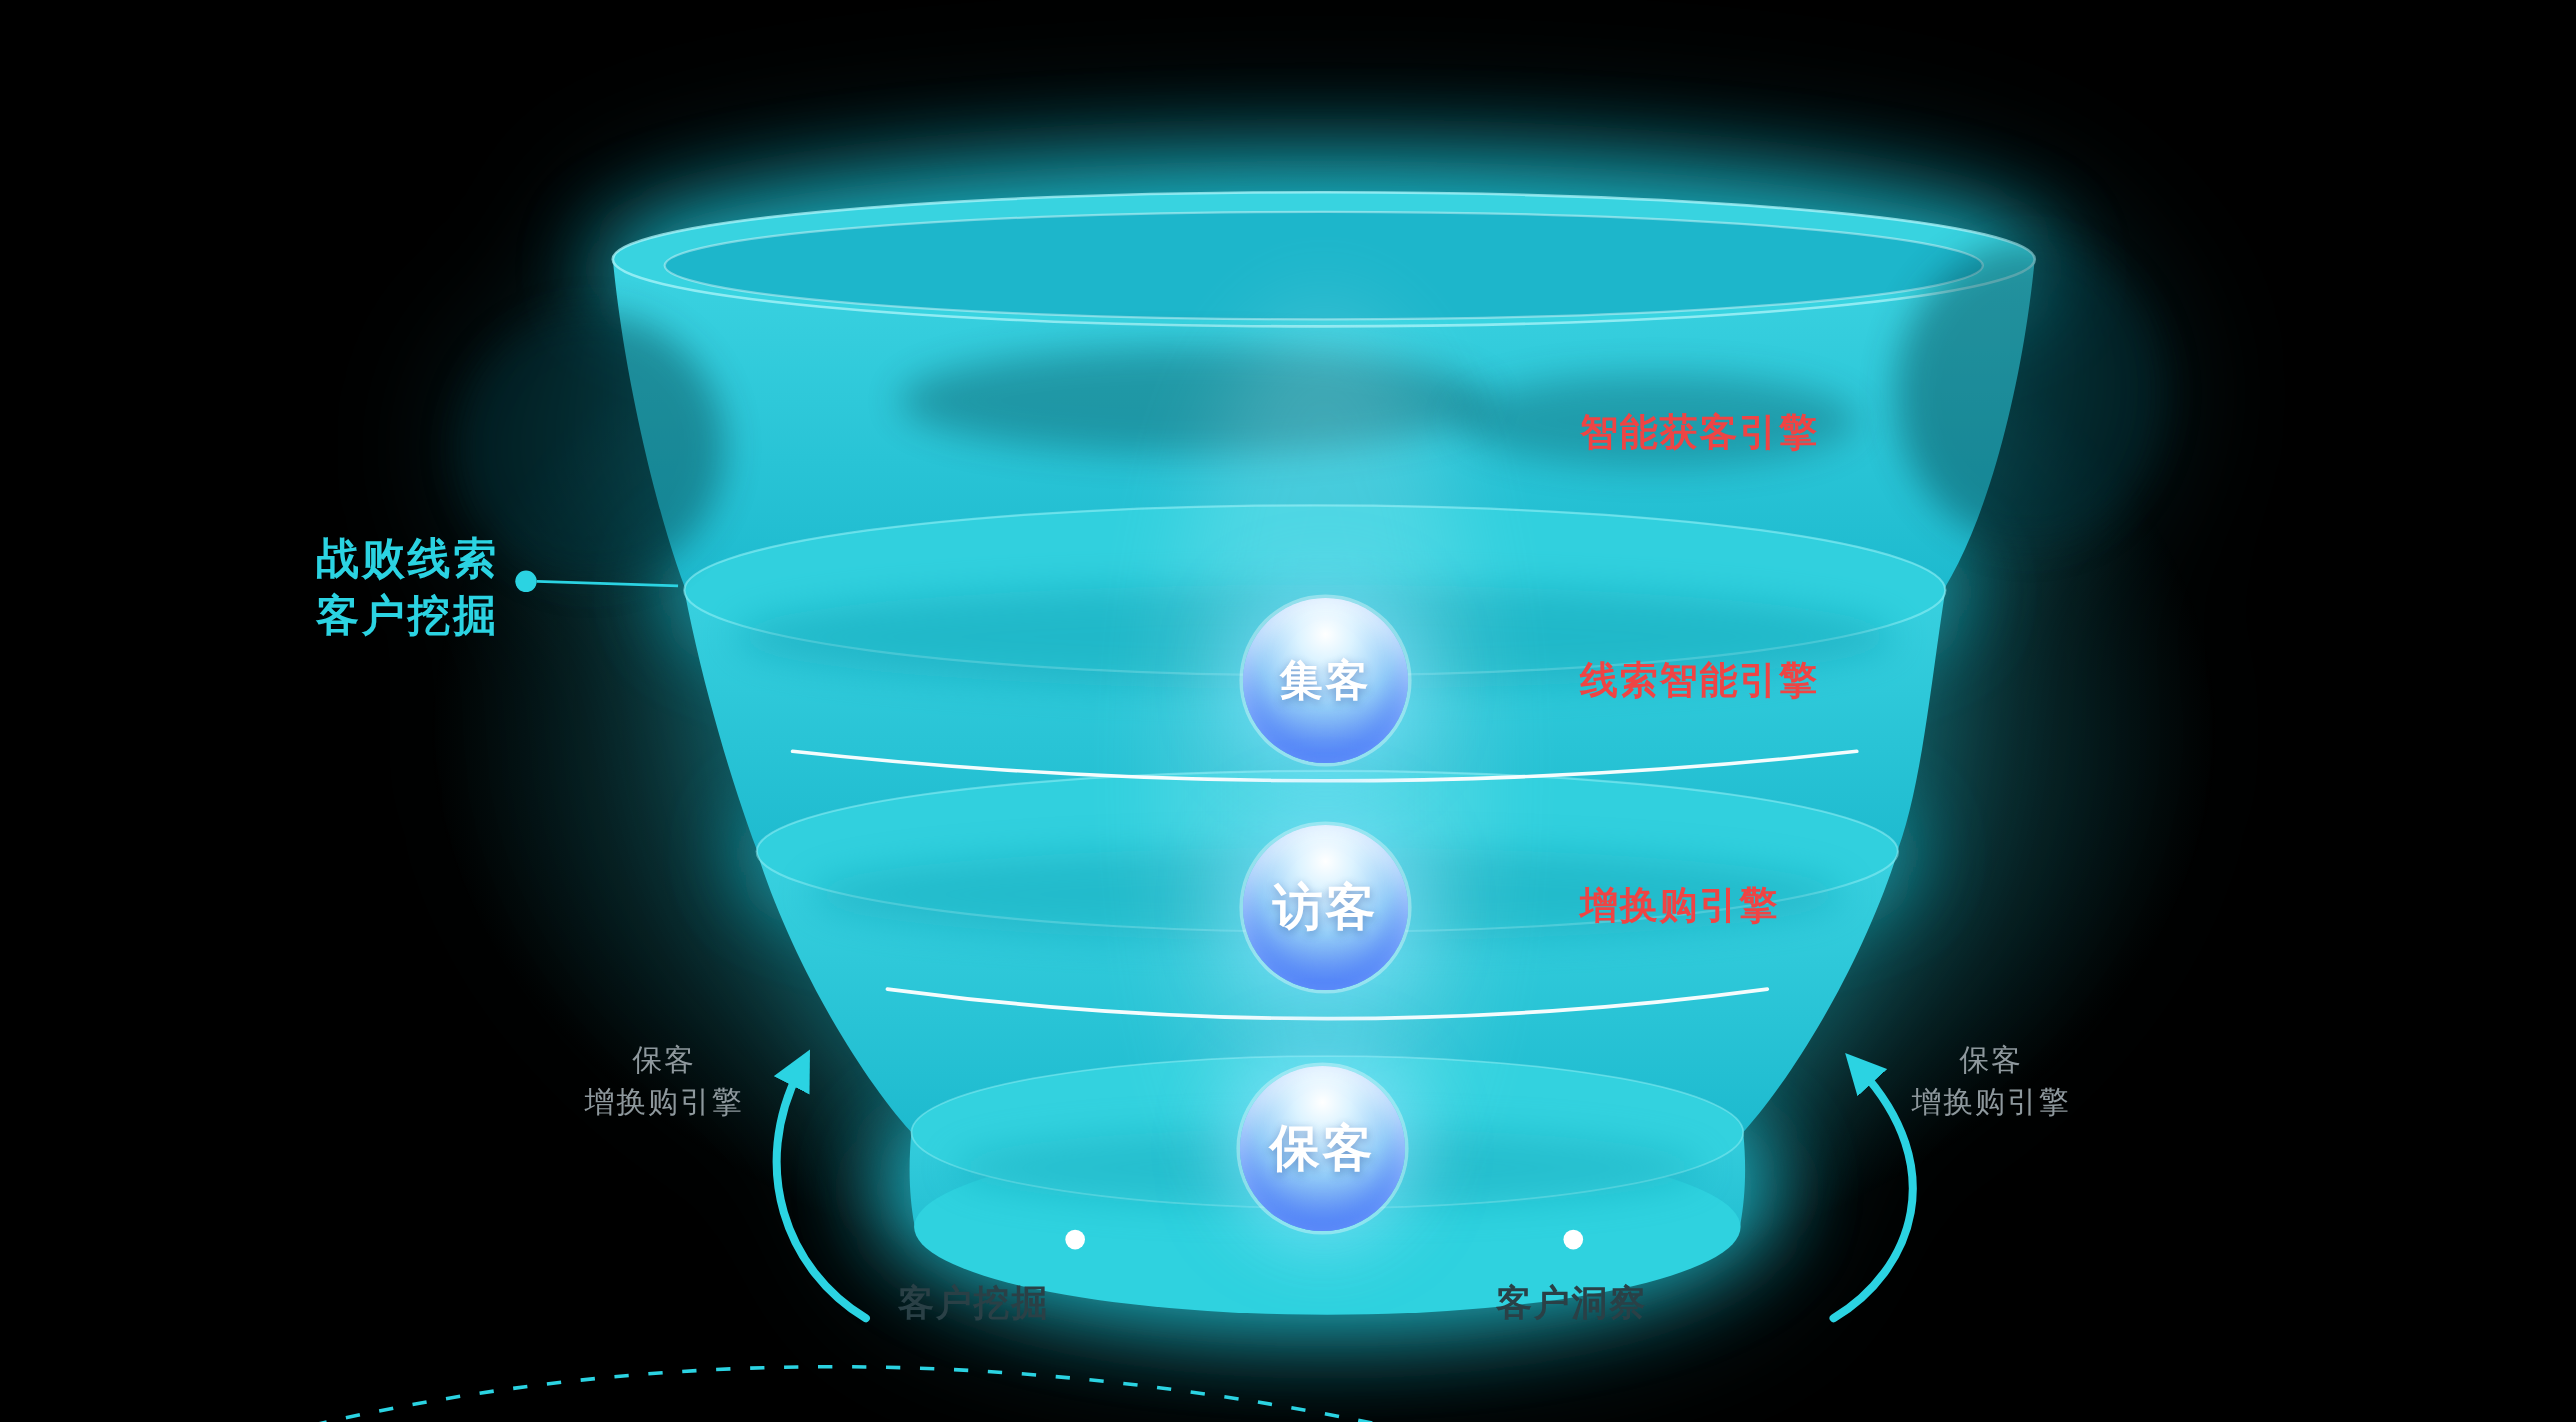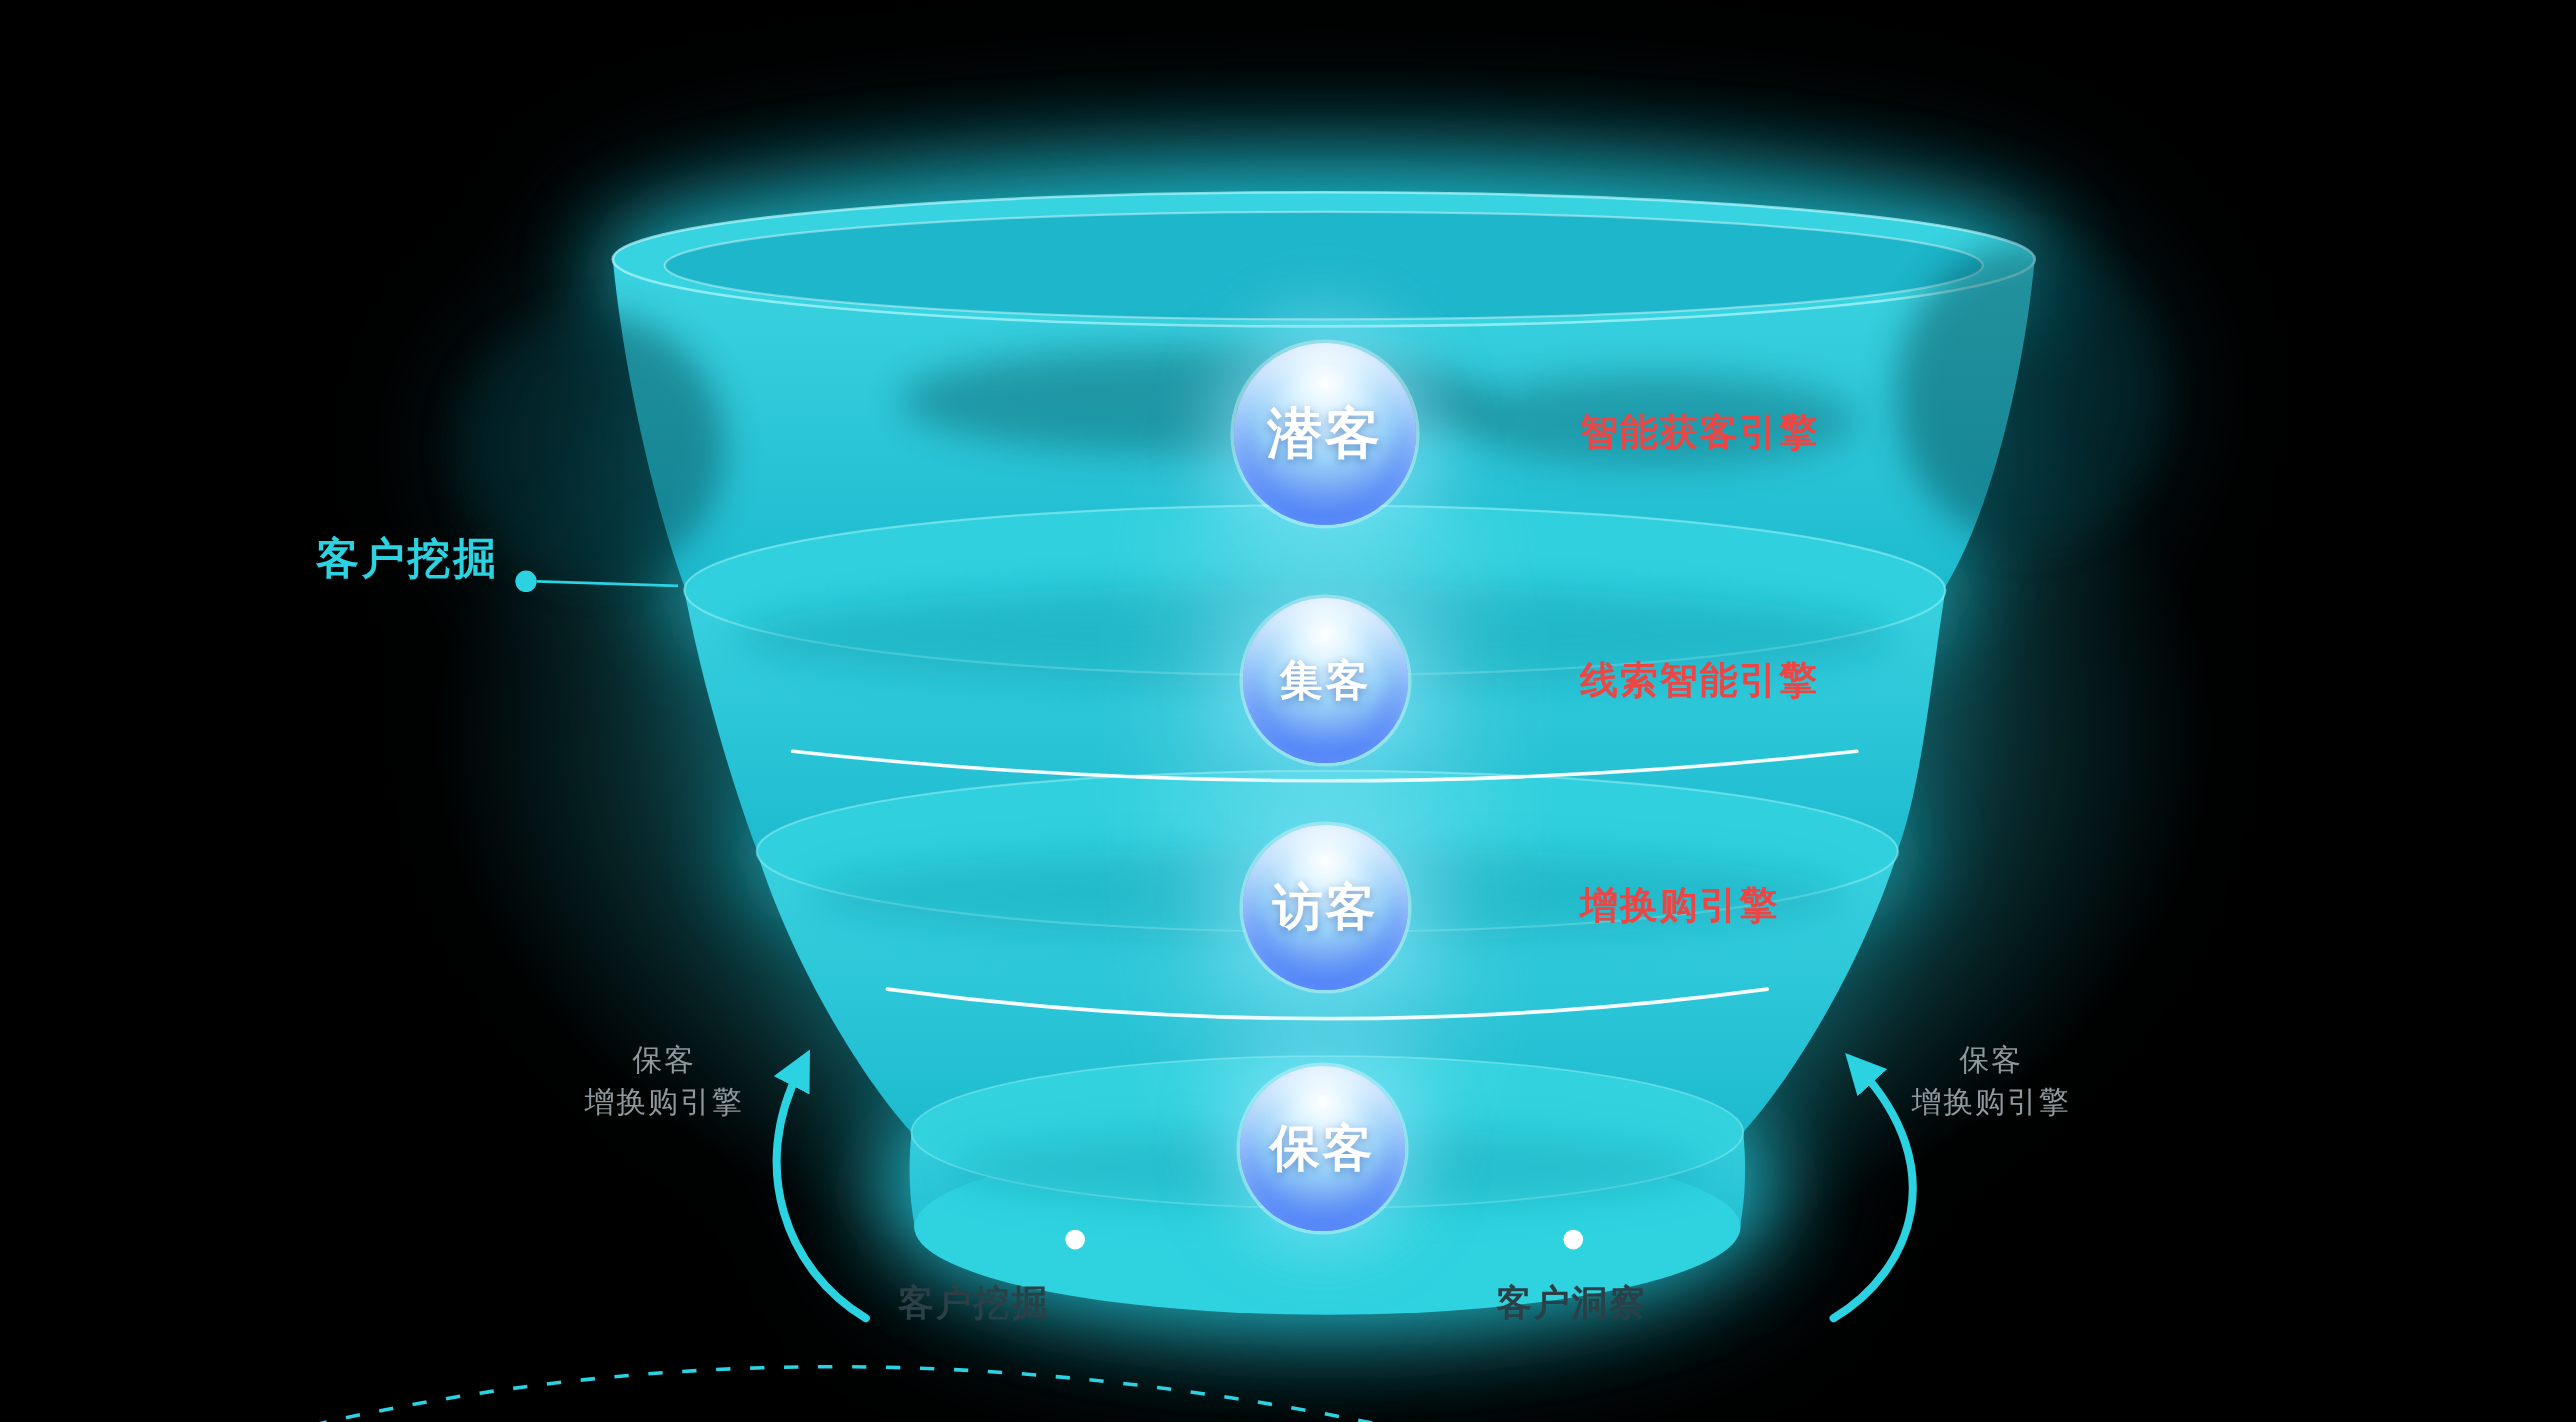--- a/index.html
+++ b/index.html
@@ -158,38 +158,36 @@
 
     <path d="M 968 1474 C 878 1420 838 1305 894 1196" stroke="#2bd3e2" stroke-width="9" fill="none" stroke-linecap="round" marker-end="url(#ah)"></path>
     <path d="M 2050 1474 C 2140 1420 2180 1305 2080 1196" stroke="#2bd3e2" stroke-width="9" fill="none" stroke-linecap="round" marker-end="url(#ah)"></path>
 
     <path d="M 130 1655 Q 920 1395 1840 1668" stroke="#2bd3e2" stroke-width="4" fill="none" stroke-dasharray="16 22"></path>
 
     <circle cx="1202" cy="1386" r="11" fill="#ffffff"></circle>
     <circle cx="1759" cy="1386" r="11" fill="#ffffff"></circle>
   </svg>
 
-  <div class="badge badge-1">
-    <span>潜客</span>
-  </div>
   <div class="badge badge-2">
     <span>集客</span>
   </div>
   <div class="badge badge-3">
     <span>访客</span>
   </div>
   <div class="badge badge-4">
     <span>保客</span>
   </div>
 
   <div class="engine engine-1">智能获客引擎</div>
   <div class="engine engine-2">线索智能引擎</div>
   <div class="engine engine-3">增换购引擎</div>
 
   <div class="callout">
+    <div>战败线索</div>
     <div>客户挖掘</div>
   </div>
 
   <div class="side side-left">
     <div>保客</div>
     <div>增换购引擎</div>
   </div>
   <div class="side side-right">
     <div>保客</div>
     <div>增换购引擎</div>

